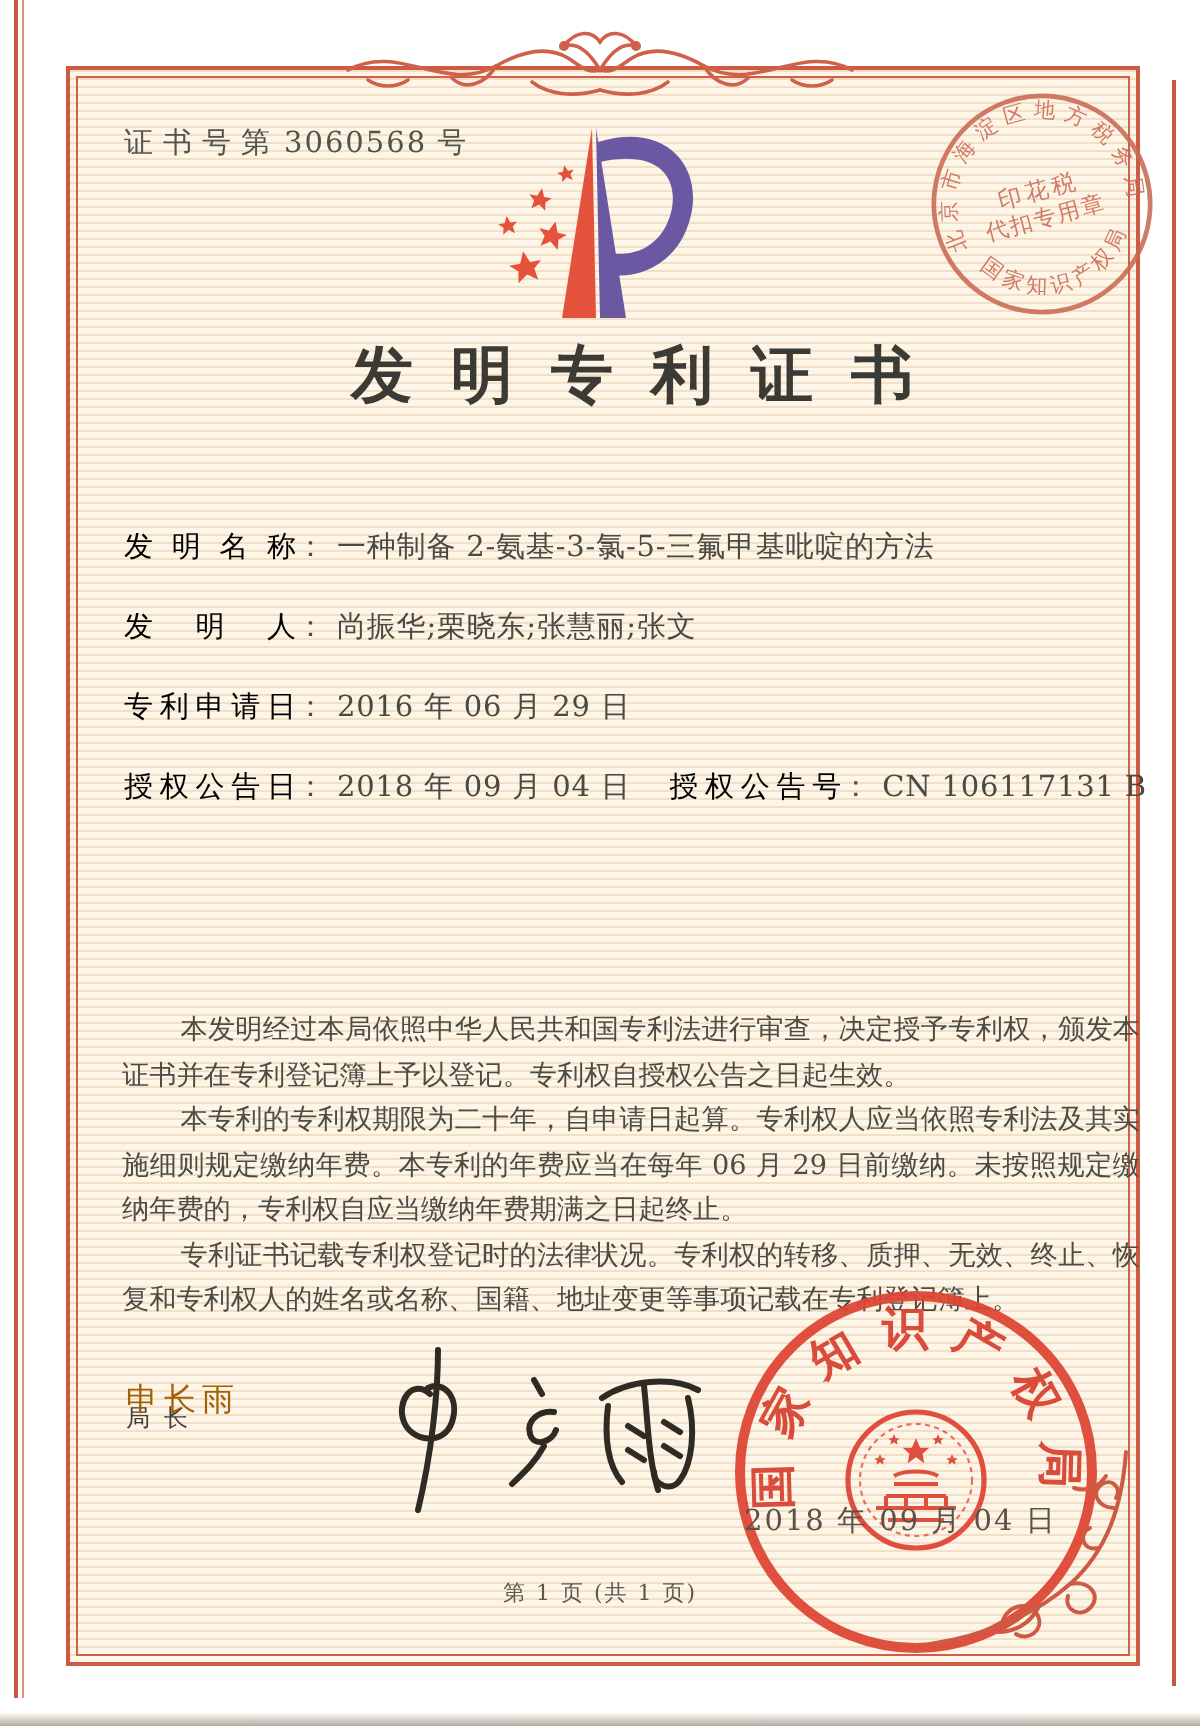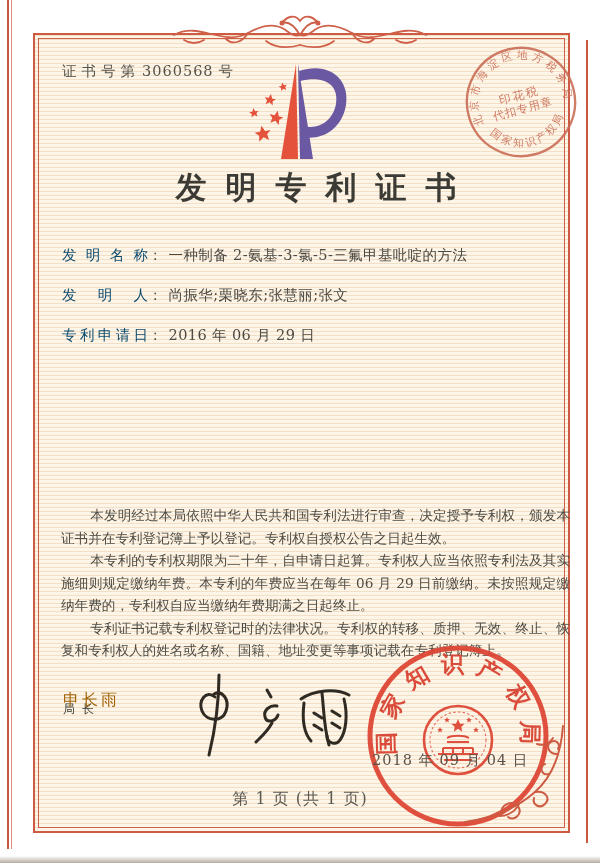--- a/index.html
+++ b/index.html
@@ -22,40 +22,40 @@
   .cert-no{position:absolute;left:62px;top:62px;font-size:14.5px;color:#55524a;}
   .cert-no .sp{letter-spacing:5px;}
   .cert-no .num{letter-spacing:1px;margin-left:2px;}
   .cert-no .suf{margin-left:5px;}
   .logo{position:absolute;left:236px;top:58px;}
   .title{position:absolute;left:0;right:0;top:167px;text-align:center;
          font-size:31px;font-weight:600;color:#3b3a34;letter-spacing:19px;text-indent:19px;padding-left:32px;}
   
   .fields{position:absolute;left:62px;right:44px;top:246px;font-size:14.5px;color:#4c4942;}
   .frow{height:22px;margin-bottom:18px;white-space:nowrap;}
-  .flabel{display:inline-block;width:86px;text-align:justify;text-align-last:justify;color:#0c4a6e;}
+  .flabel{display:inline-block;width:86px;text-align:justify;text-align-last:justify;color:#000000;margin-top:18px;}
   .fcolon{color:#514e46;}
   .fvalue{margin-left:6px;letter-spacing:.4px;}
   .fpair-wide{display:inline-block;width:268px;}
   
   .bodytext{position:absolute;left:61px;right:30px;top:504px;font-size:13.6px;
             line-height:22.5px;text-align:justify;color:#4e4b43;}
   .bodytext p{margin:0;text-indent:2.15em;}
   
   .officer-title{position:absolute;left:63px;top:701px;font-size:12px;letter-spacing:7px;color:#3e3c35;}
   .officer-name{position:absolute;left:63px;top:690px;font-size:16px;letter-spacing:3px;color:#a16207;}
   .signature{position:absolute;left:185px;top:666px;}
   
   .seal{position:absolute;left:363px;top:641px;opacity:.93;}
   .seal-date{position:absolute;left:372px;top:751px;font-size:14.5px;letter-spacing:1px;
              color:#5a5149;z-index:6;}
   
   .tax-stamp{position:absolute;left:462px;top:43px;opacity:.88;z-index:5;}
   
-  .footer{position:absolute;left:0;right:0;top:789px;text-align:center;font-size:16px;
+  .footer{position:absolute;left:0;right:0;top:789px;text-align:center;font-size:11px;
           letter-spacing:1px;color:#5c5850;}
   
   .ornament-top{position:absolute;left:50%;top:14px;transform:translateX(-50%);z-index:3;}
   .ornament-corner{position:absolute;right:34px;bottom:34px;z-index:3;}
 </style>
 </head>
 <body>
 
 <div class="page">
 
@@ -121,20 +121,27 @@
 
   <div class="fields">
     <div class="frow">
       <span class="flabel">发明名称</span><span class="fcolon">：</span><span class="fvalue">一种制备 2-氨基-3-氯-5-三氟甲基吡啶的方法</span>
     </div>
     <div class="frow">
       <span class="flabel">发明人</span><span class="fcolon">：</span><span class="fvalue">尚振华;栗晓东;张慧丽;张文</span>
     </div>
     <div class="frow">
       <span class="flabel">专利申请日</span><span class="fcolon">：</span><span class="fvalue">2016 年 06 月 29 日</span>
+    </div>
+    <div class="frow">
+      <span class="fpair-wide">
+        <span class="flabel">授权公告日</span><span class="fcolon">：</span><span class="fvalue">2018 年 09 月 04 日</span>
+      </span><span>
+        <span class="flabel">授权公告号</span><span class="fcolon">：</span><span class="fvalue">CN 106117131 B</span>
+      </span>
     </div>
   </div>
 
   <div class="bodytext">
     <p>本发明经过本局依照中华人民共和国专利法进行审查，决定授予专利权，颁发本证书并在专利登记簿上予以登记。专利权自授权公告之日起生效。</p>
     <p>本专利的专利权期限为二十年，自申请日起算。专利权人应当依照专利法及其实施细则规定缴纳年费。本专利的年费应当在每年 06 月 29 日前缴纳。未按照规定缴纳年费的，专利权自应当缴纳年费期满之日起终止。</p>
     <p>专利证书记载专利权登记时的法律状况。专利权的转移、质押、无效、终止、恢复和专利权人的姓名或名称、国籍、地址变更等事项记载在专利登记簿上。</p>
   </div>
 
   <div class="officer-title">局长</div>

